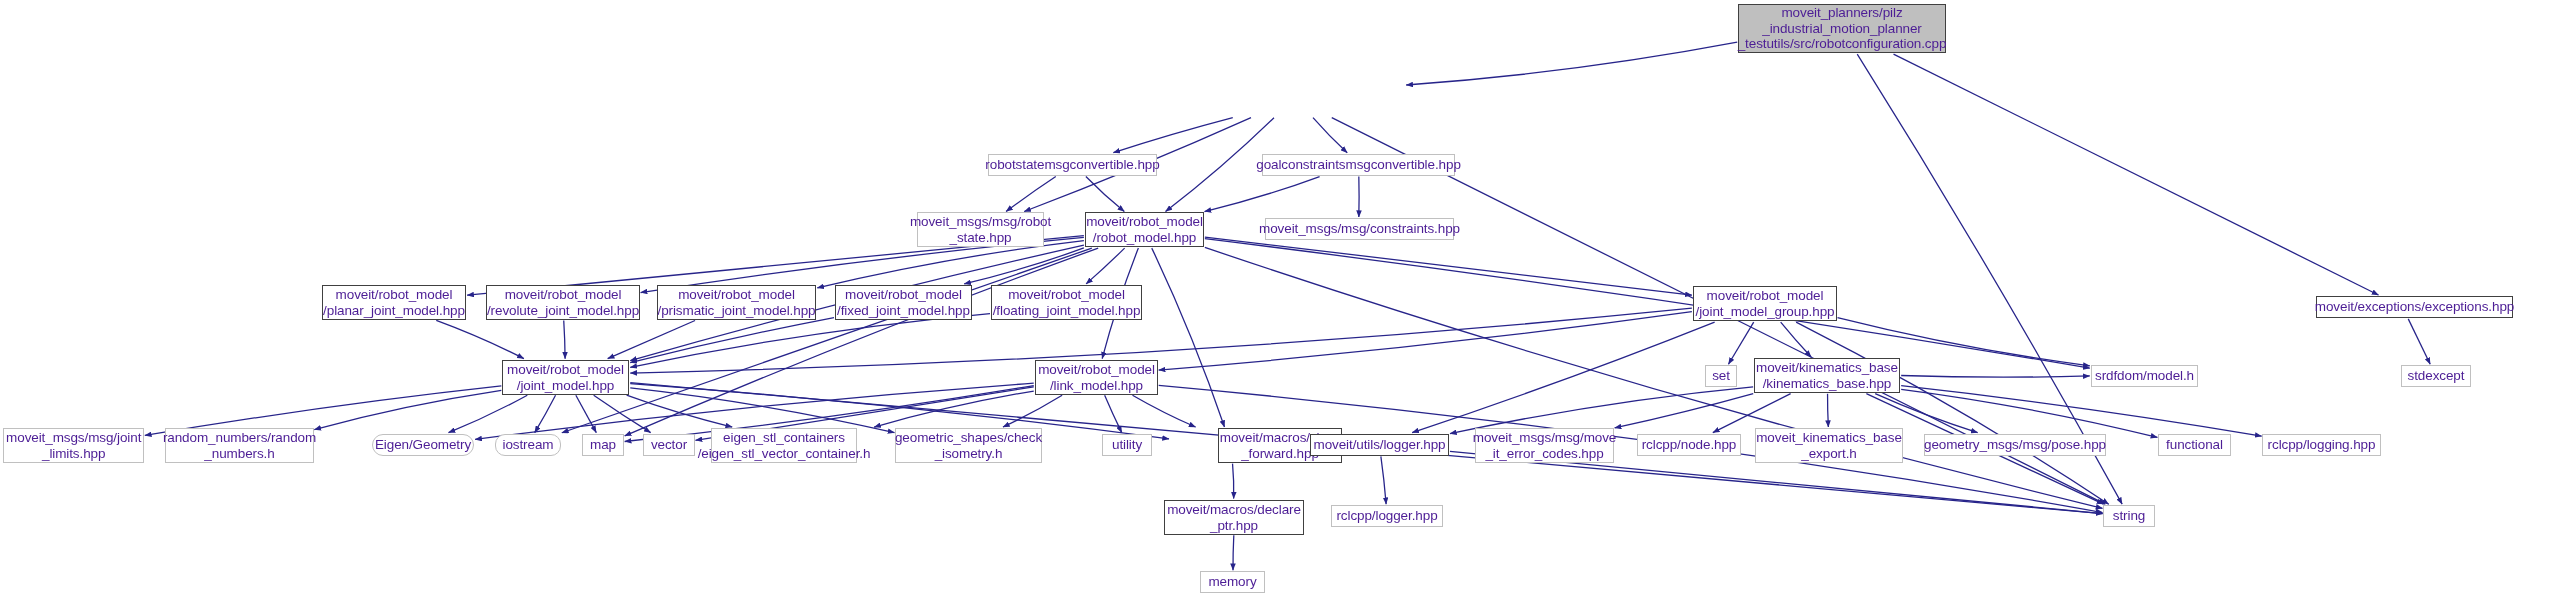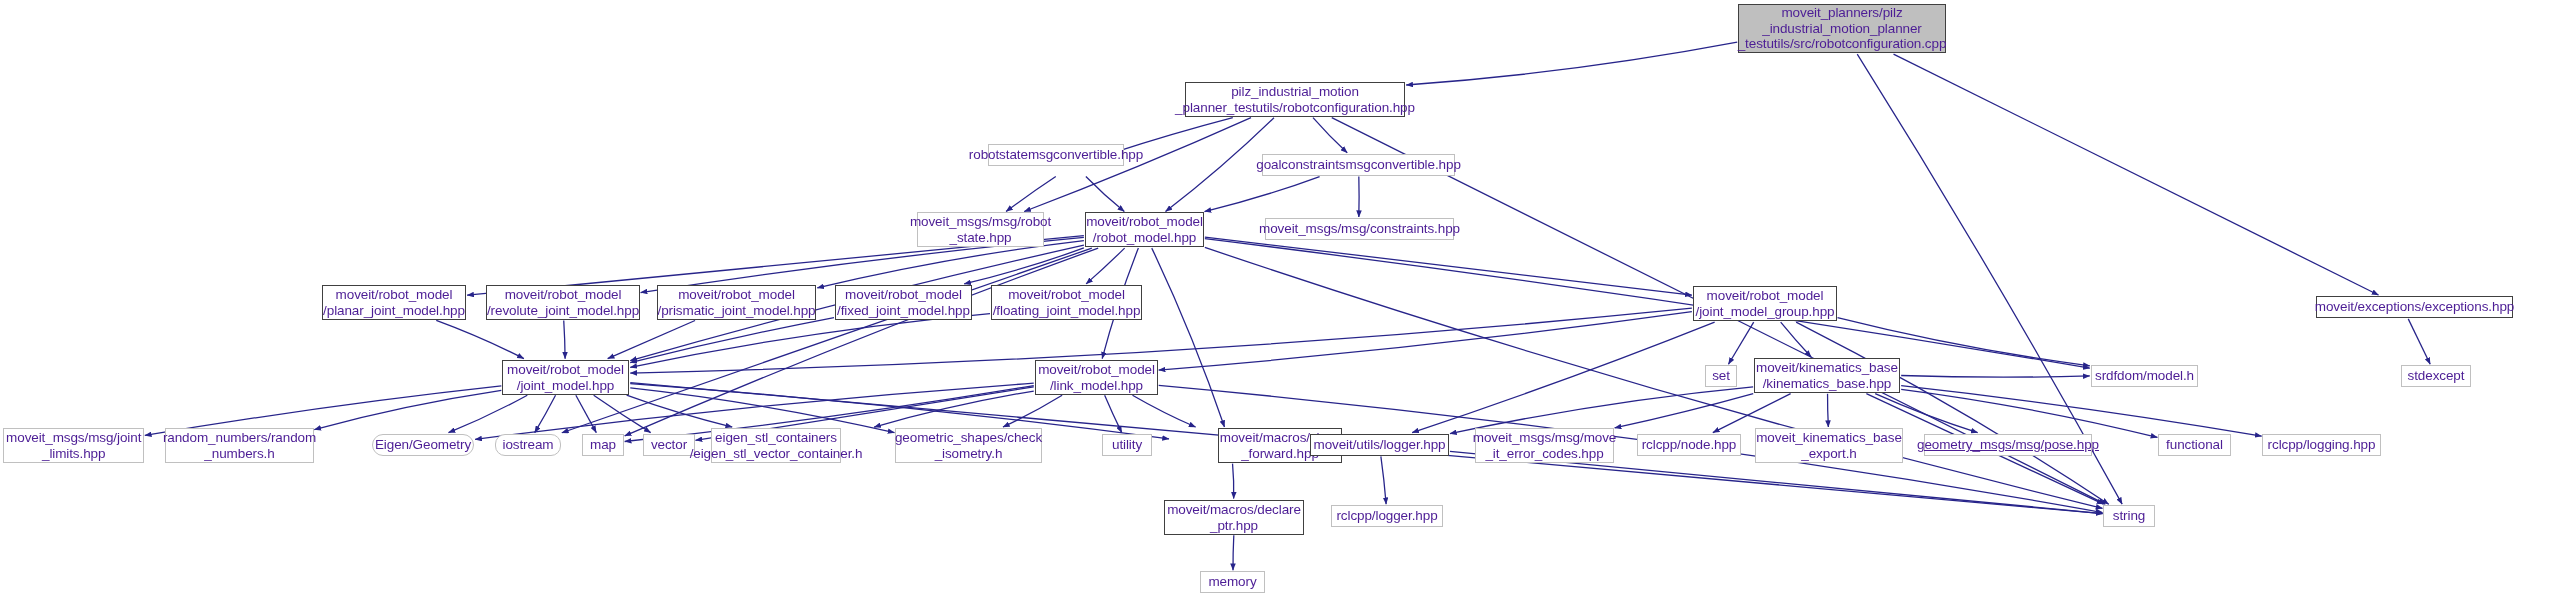--- a/index.html
+++ b/index.html
@@ -140,23 +140,21 @@
         <path d="M 1548.8 583.0 Q 1550.8 605.0 1550.2 627.0" stroke="#27248a" stroke-width="1.6" fill="none" marker-end="url(#arrowhead)"></path>
         <path d="M 1735.2 574.0 Q 1739.4 603.9 1741.8 634.0" stroke="#27248a" stroke-width="1.6" fill="none" marker-end="url(#arrowhead)"></path>
         <path d="M 1822.0 567.5 Q 2232.0 606.6 2642.0 645.8" stroke="#27248a" stroke-width="1.6" fill="none" marker-end="url(#arrowhead)"></path>
         <path d="M 1550.4 673.0 Q 1549.3 695.0 1549.4 717.0" stroke="#27248a" stroke-width="1.6" fill="none" marker-end="url(#arrowhead)"></path>
       </g>
   </svg>
   <div id="node-layer">
       <div class="gnode root" style="left: 1738px; top: 4px; width: 208px; height: 49px;"><span class="lbl">moveit_planners/pilz
 _industrial_motion_planner
 _testutils/src/robotconfiguration.cpp</span></div>
-      <div class="gnode strong" style="left: 1185px; top: 82px; width: 220px; height: 35px;"><span class="lbl">pilz_industrial_motion
-_planner_testutils/robotconfiguration.hpp</span></div>
-      <div class="gnode" style="left: 988px; top: 144px; width: 136px; height: 22px;"><span class="lbl">robotstatemsgconvertible.hpp</span></div>
+      <div class="gnode" style="left: 988px; top: 154px; width: 169px; height: 22px;"><span class="lbl">robotstatemsgconvertible.hpp</span></div>
       <div class="gnode" style="left: 1262px; top: 154px; width: 193px; height: 22px;"><span class="lbl">goalconstraintsmsgconvertible.hpp</span></div>
       <div class="gnode" style="left: 917px; top: 212px; width: 127px; height: 35px;"><span class="lbl">moveit_msgs/msg/robot
 _state.hpp</span></div>
       <div class="gnode strong" style="left: 1085px; top: 212px; width: 119px; height: 35px;"><span class="lbl">moveit/robot_model
 /robot_model.hpp</span></div>
       <div class="gnode" style="left: 1265px; top: 218px; width: 189px; height: 22px;"><span class="lbl">moveit_msgs/msg/constraints.hpp</span></div>
       <div class="gnode strong" style="left: 322px; top: 285px; width: 144px; height: 35px;"><span class="lbl">moveit/robot_model
 /planar_joint_model.hpp</span></div>
       <div class="gnode strong" style="left: 486px; top: 285px; width: 154px; height: 35px;"><span class="lbl">moveit/robot_model
 /revolute_joint_model.hpp</span></div>
@@ -179,34 +177,34 @@
       <div class="gnode" style="left: 2091px; top: 365px; width: 107px; height: 22px;"><span class="lbl">srdfdom/model.h</span></div>
       <div class="gnode" style="left: 2401px; top: 365px; width: 70px; height: 22px;"><span class="lbl">stdexcept</span></div>
       <div class="gnode" style="left: 3.2px; top: 428px; width: 141px; height: 35px;"><span class="lbl">moveit_msgs/msg/joint
 _limits.hpp</span></div>
       <div class="gnode" style="left: 165px; top: 428px; width: 149px; height: 35px;"><span class="lbl">random_numbers/random
 _numbers.h</span></div>
       <div class="gnode" style="left: 372px; top: 434px; width: 102px; height: 22px; border-radius: 11px;"><span class="lbl">Eigen/Geometry</span></div>
       <div class="gnode" style="left: 495px; top: 434px; width: 66px; height: 22px; border-radius: 10px;"><span class="lbl">iostream</span></div>
       <div class="gnode" style="left: 582px; top: 434px; width: 42px; height: 22px;"><span class="lbl">map</span></div>
       <div class="gnode" style="left: 643px; top: 434px; width: 52px; height: 22px;"><span class="lbl">vector</span></div>
-      <div class="gnode" style="left: 711px; top: 428px; width: 130px; height: 35px;"><span class="lbl">eigen_stl_containers
+      <div class="gnode" style="left: 711px; top: 428px; width: 146px; height: 35px;"><span class="lbl">eigen_stl_containers
 /eigen_stl_vector_container.h</span></div>
       <div class="gnode" style="left: 895px; top: 428px; width: 147px; height: 35px;"><span class="lbl">geometric_shapes/check
 _isometry.h</span></div>
       <div class="gnode" style="left: 1102px; top: 434px; width: 50px; height: 22px;"><span class="lbl">utility</span></div>
       <div class="gnode strong" style="left: 1170px; top: 428px; width: 124px; height: 35px; margin-left: 48px;"><span class="lbl">moveit/macros/class
 _forward.hpp</span></div>
       <div class="gnode strong" style="left: 1310px; top: 434px; width: 139px; height: 22px;"><span class="lbl">moveit/utils/logger.hpp</span></div>
       <div class="gnode" style="left: 1475px; top: 428px; width: 139px; height: 35px;"><span class="lbl">moveit_msgs/msg/move
 _it_error_codes.hpp</span></div>
       <div class="gnode" style="left: 1637px; top: 434px; width: 104px; height: 22px;"><span class="lbl">rclcpp/node.hpp</span></div>
       <div class="gnode" style="left: 1755px; top: 428px; width: 148px; height: 35px;"><span class="lbl">moveit_kinematics_base
 _export.h</span></div>
-      <div class="gnode" style="left: 1924px; top: 434px; width: 168px; height: 22px; text-decoration: underline;"><span class="lbl">geometry_msgs/msg/pose.hpp</span></div>
+      <div class="gnode" style="left: 1924px; top: 434px; width: 182px; height: 22px;"><span class="lbl">geometry_msgs/msg/pose.hpp</span></div>
       <div class="gnode" style="left: 2158px; top: 434px; width: 73px; height: 22px;"><span class="lbl">functional</span></div>
       <div class="gnode" style="left: 2262px; top: 434px; width: 119px; height: 22px;"><span class="lbl">rclcpp/logging.hpp</span></div>
       <div class="gnode strong" style="left: 1164px; top: 500px; width: 140px; height: 35px;"><span class="lbl">moveit/macros/declare
 _ptr.hpp</span></div>
       <div class="gnode" style="left: 1331px; top: 505px; width: 112px; height: 22px;"><span class="lbl">rclcpp/logger.hpp</span></div>
       <div class="gnode" style="left: 2103px; top: 505px; width: 52px; height: 22px;"><span class="lbl">string</span></div>
       <div class="gnode" style="left: 1200px; top: 571px; width: 65px; height: 22px;"><span class="lbl">memory</span></div>
     </div>
 </div>
 

